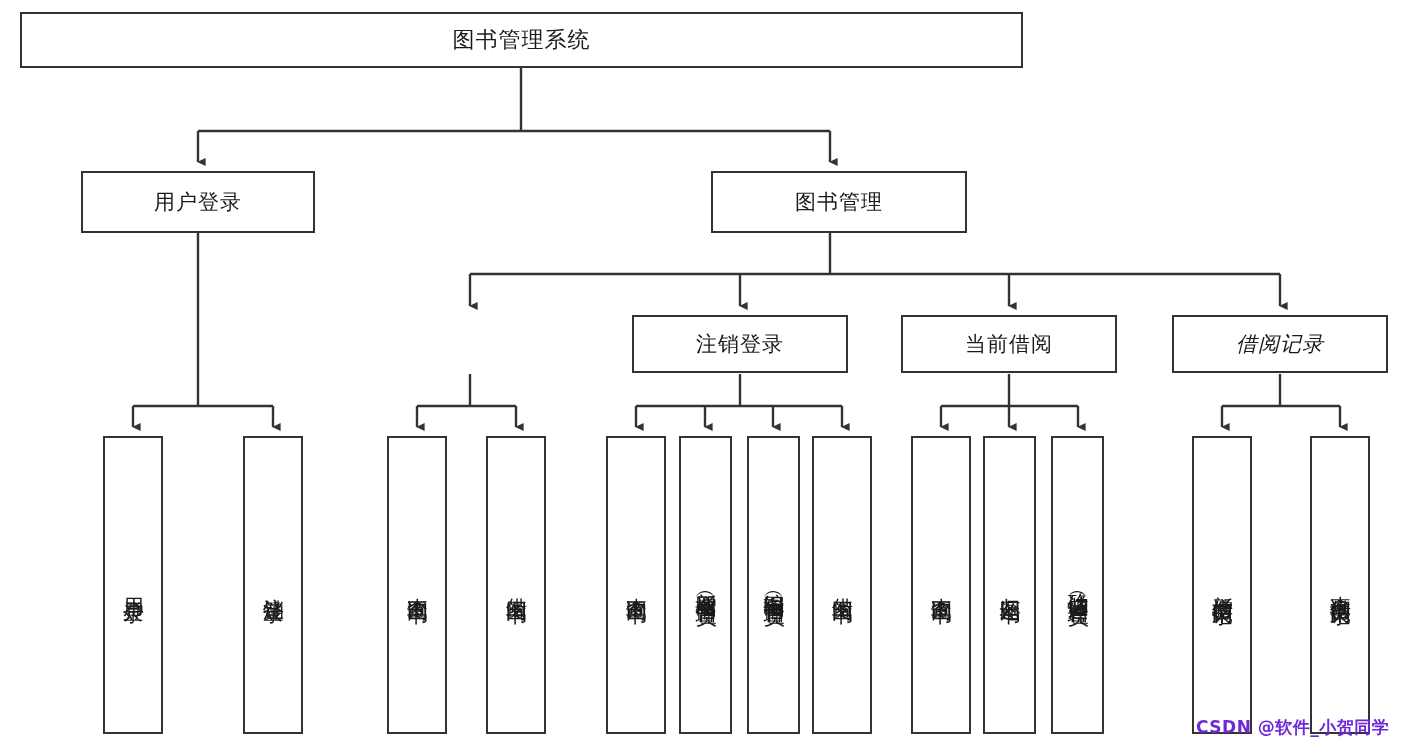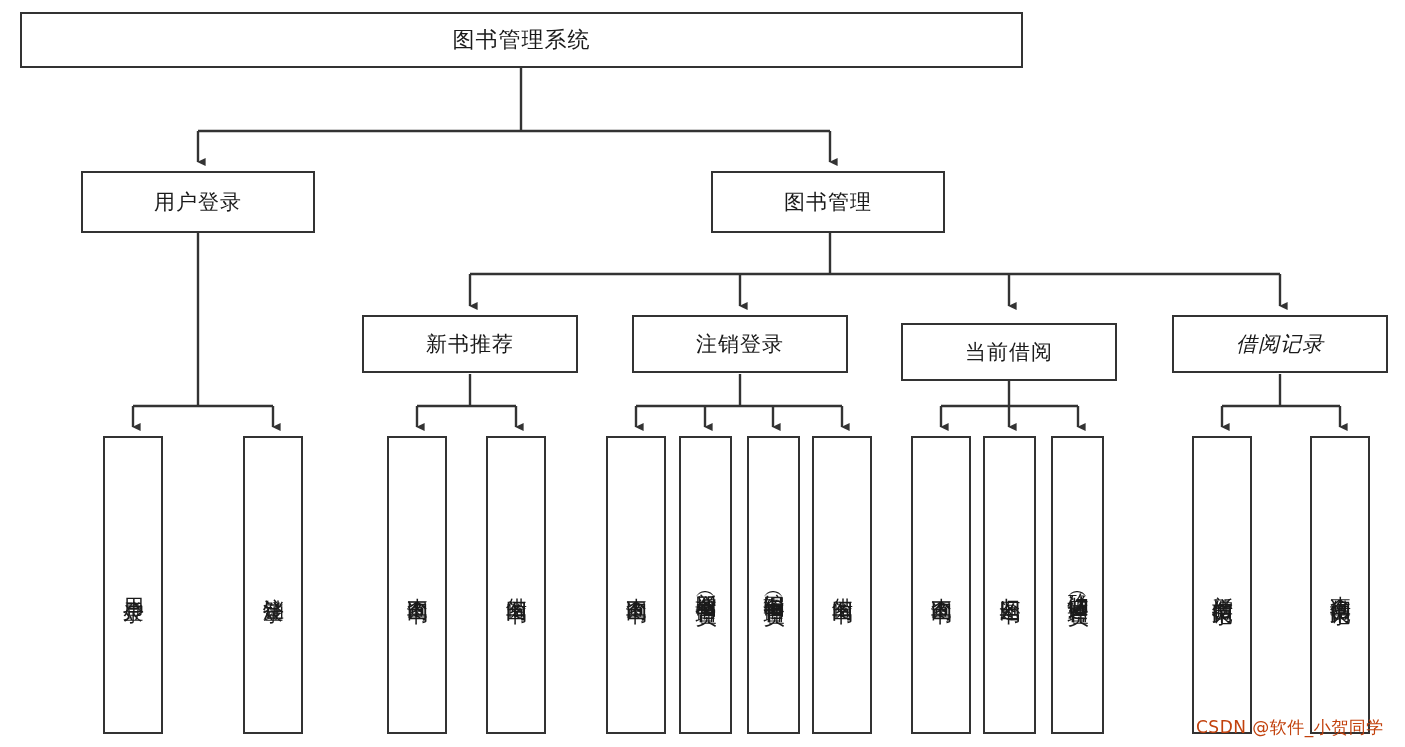--- a/index.html
+++ b/index.html
@@ -54,23 +54,24 @@
   .node.vert .vlabel {
     writing-mode: vertical-rl;
     text-orientation: upright;
     white-space: normal;
     display: block;
     max-height: 100%;
   }
   .watermark {
     position: absolute;
     font-size: 17px;
-    color: #c2410c;
+    color: #6d28d9;
     letter-spacing: 0.5px;
     white-space: nowrap;
+    font-weight: bold;
   }
 </style>
 </head>
 <body>
 
 <div id="canvas">
 
   <svg class="edges" viewBox="0 0 1405 747" xmlns="http://www.w3.org/2000/svg">
     <defs>
       <marker id="arrow" markerWidth="9" markerHeight="9" refX="4.2" refY="7.6" orient="auto" markerUnits="userSpaceOnUse">
@@ -121,31 +122,28 @@
     </g>
   </svg>
 
   <div class="node horiz root" style="left:20px; top:12px; width:1003px; height:56px;">
     <span>图书管理系统</span>
   </div>
 
   <div class="node horiz" style="left:81px; top:171px; width:234px; height:62px;">
     <span>用户登录</span>
   </div>
-  <div class="node horiz" style="left:711px; top:171px; width:234px; height:62px;">
+  <div class="node horiz" style="left:711px; top:171px; width:256px; height:62px;">
     <span>图书管理</span>
   </div>
 
-  <div class="node horiz" style="left:362px; top:315px; width:216px; height:58px;">
-    <span>新书推荐</span>
-  </div>
   <div class="node horiz" style="left:632px; top:315px; width:216px; height:58px;">
     <span>注销登录</span>
   </div>
-  <div class="node horiz" style="left:901px; top:315px; width:216px; height:58px;margin-top:8px;">
+  <div class="node horiz" style="left:901px; top:315px; width:216px; height:58px;">
     <span>当前借阅</span>
   </div>
   <div class="node horiz" style="left:1172px; top:315px; width:216px; height:58px;font-style:italic;">
     <span>借阅记录</span>
   </div>
 
   <div class="node vert" style="left:103px; top:436px; width:60px; height:298px;">
     <span class="vlabel">用户登录</span>
   </div>
   <div class="node vert" style="left:243px; top:436px; width:60px; height:298px;">

